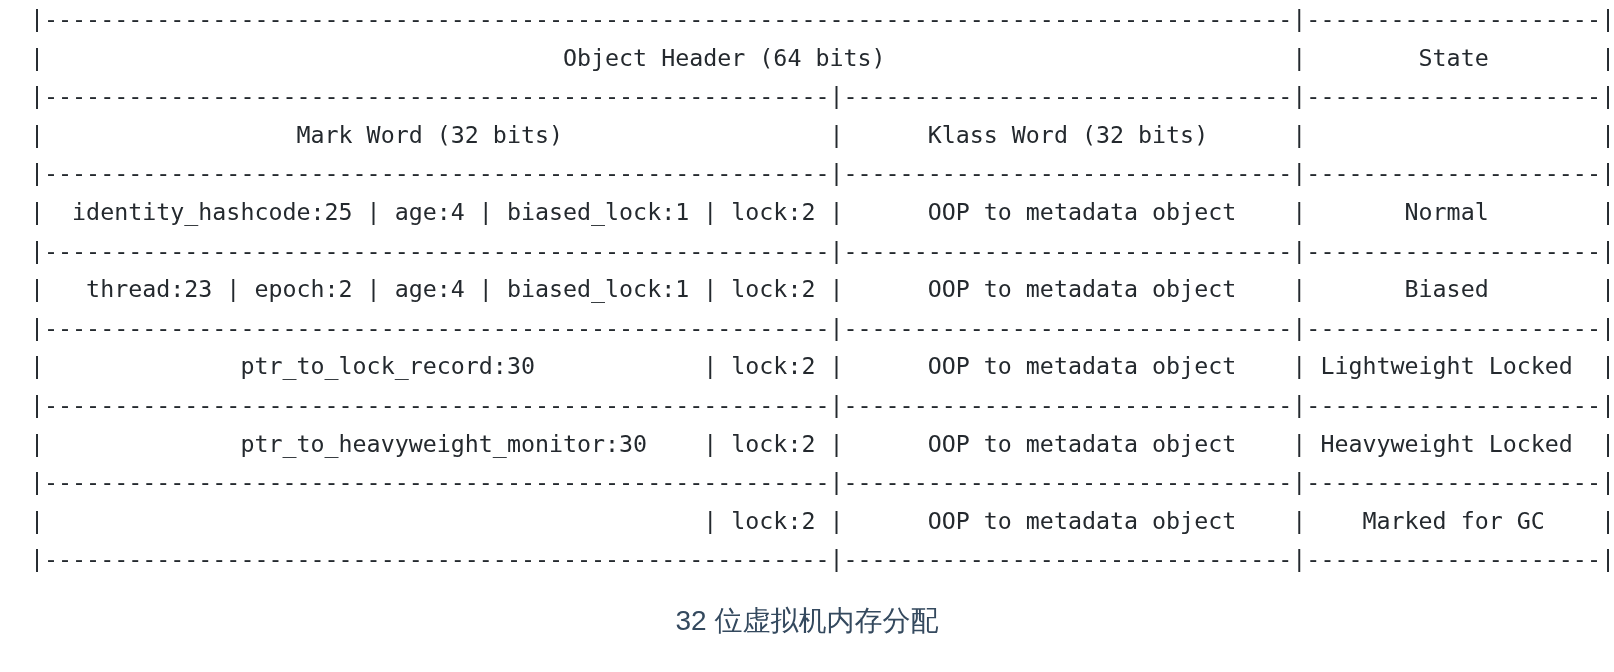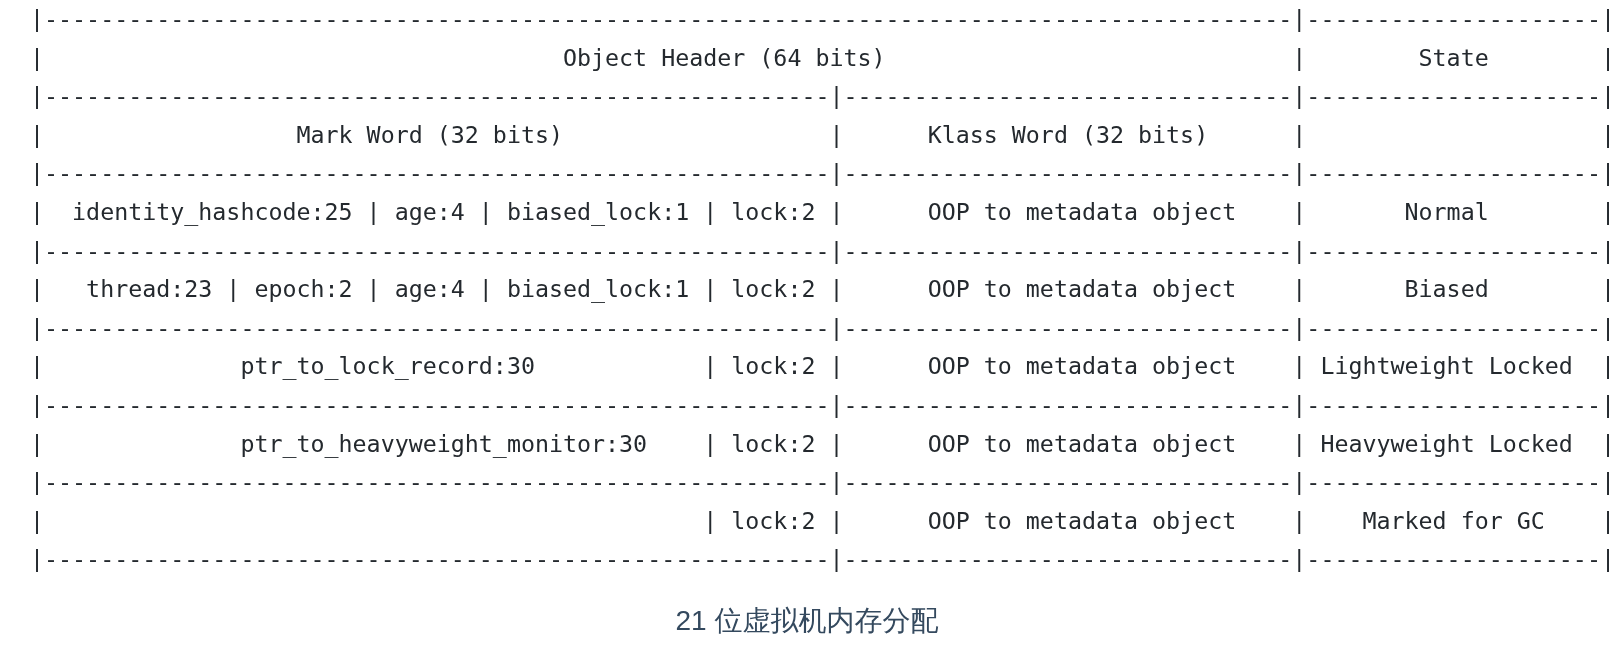--- a/index.html
+++ b/index.html
@@ -47,14 +47,14 @@
 |  identity_hashcode:25 | age:4 | biased_lock:1 | lock:2 |      OOP to metadata object    |       Normal        |
 |--------------------------------------------------------|--------------------------------|---------------------|
 |   thread:23 | epoch:2 | age:4 | biased_lock:1 | lock:2 |      OOP to metadata object    |       Biased        |
 |--------------------------------------------------------|--------------------------------|---------------------|
 |              ptr_to_lock_record:30            | lock:2 |      OOP to metadata object    | Lightweight Locked  |
 |--------------------------------------------------------|--------------------------------|---------------------|
 |              ptr_to_heavyweight_monitor:30    | lock:2 |      OOP to metadata object    | Heavyweight Locked  |
 |--------------------------------------------------------|--------------------------------|---------------------|
 |                                               | lock:2 |      OOP to metadata object    |    Marked for GC    |
 |--------------------------------------------------------|--------------------------------|---------------------|</pre>
-  <div class="caption">21 位虚拟机内存分配</div>
+  <div class="caption">32 位虚拟机内存分配</div>
 </div>
 
 </body></html>

